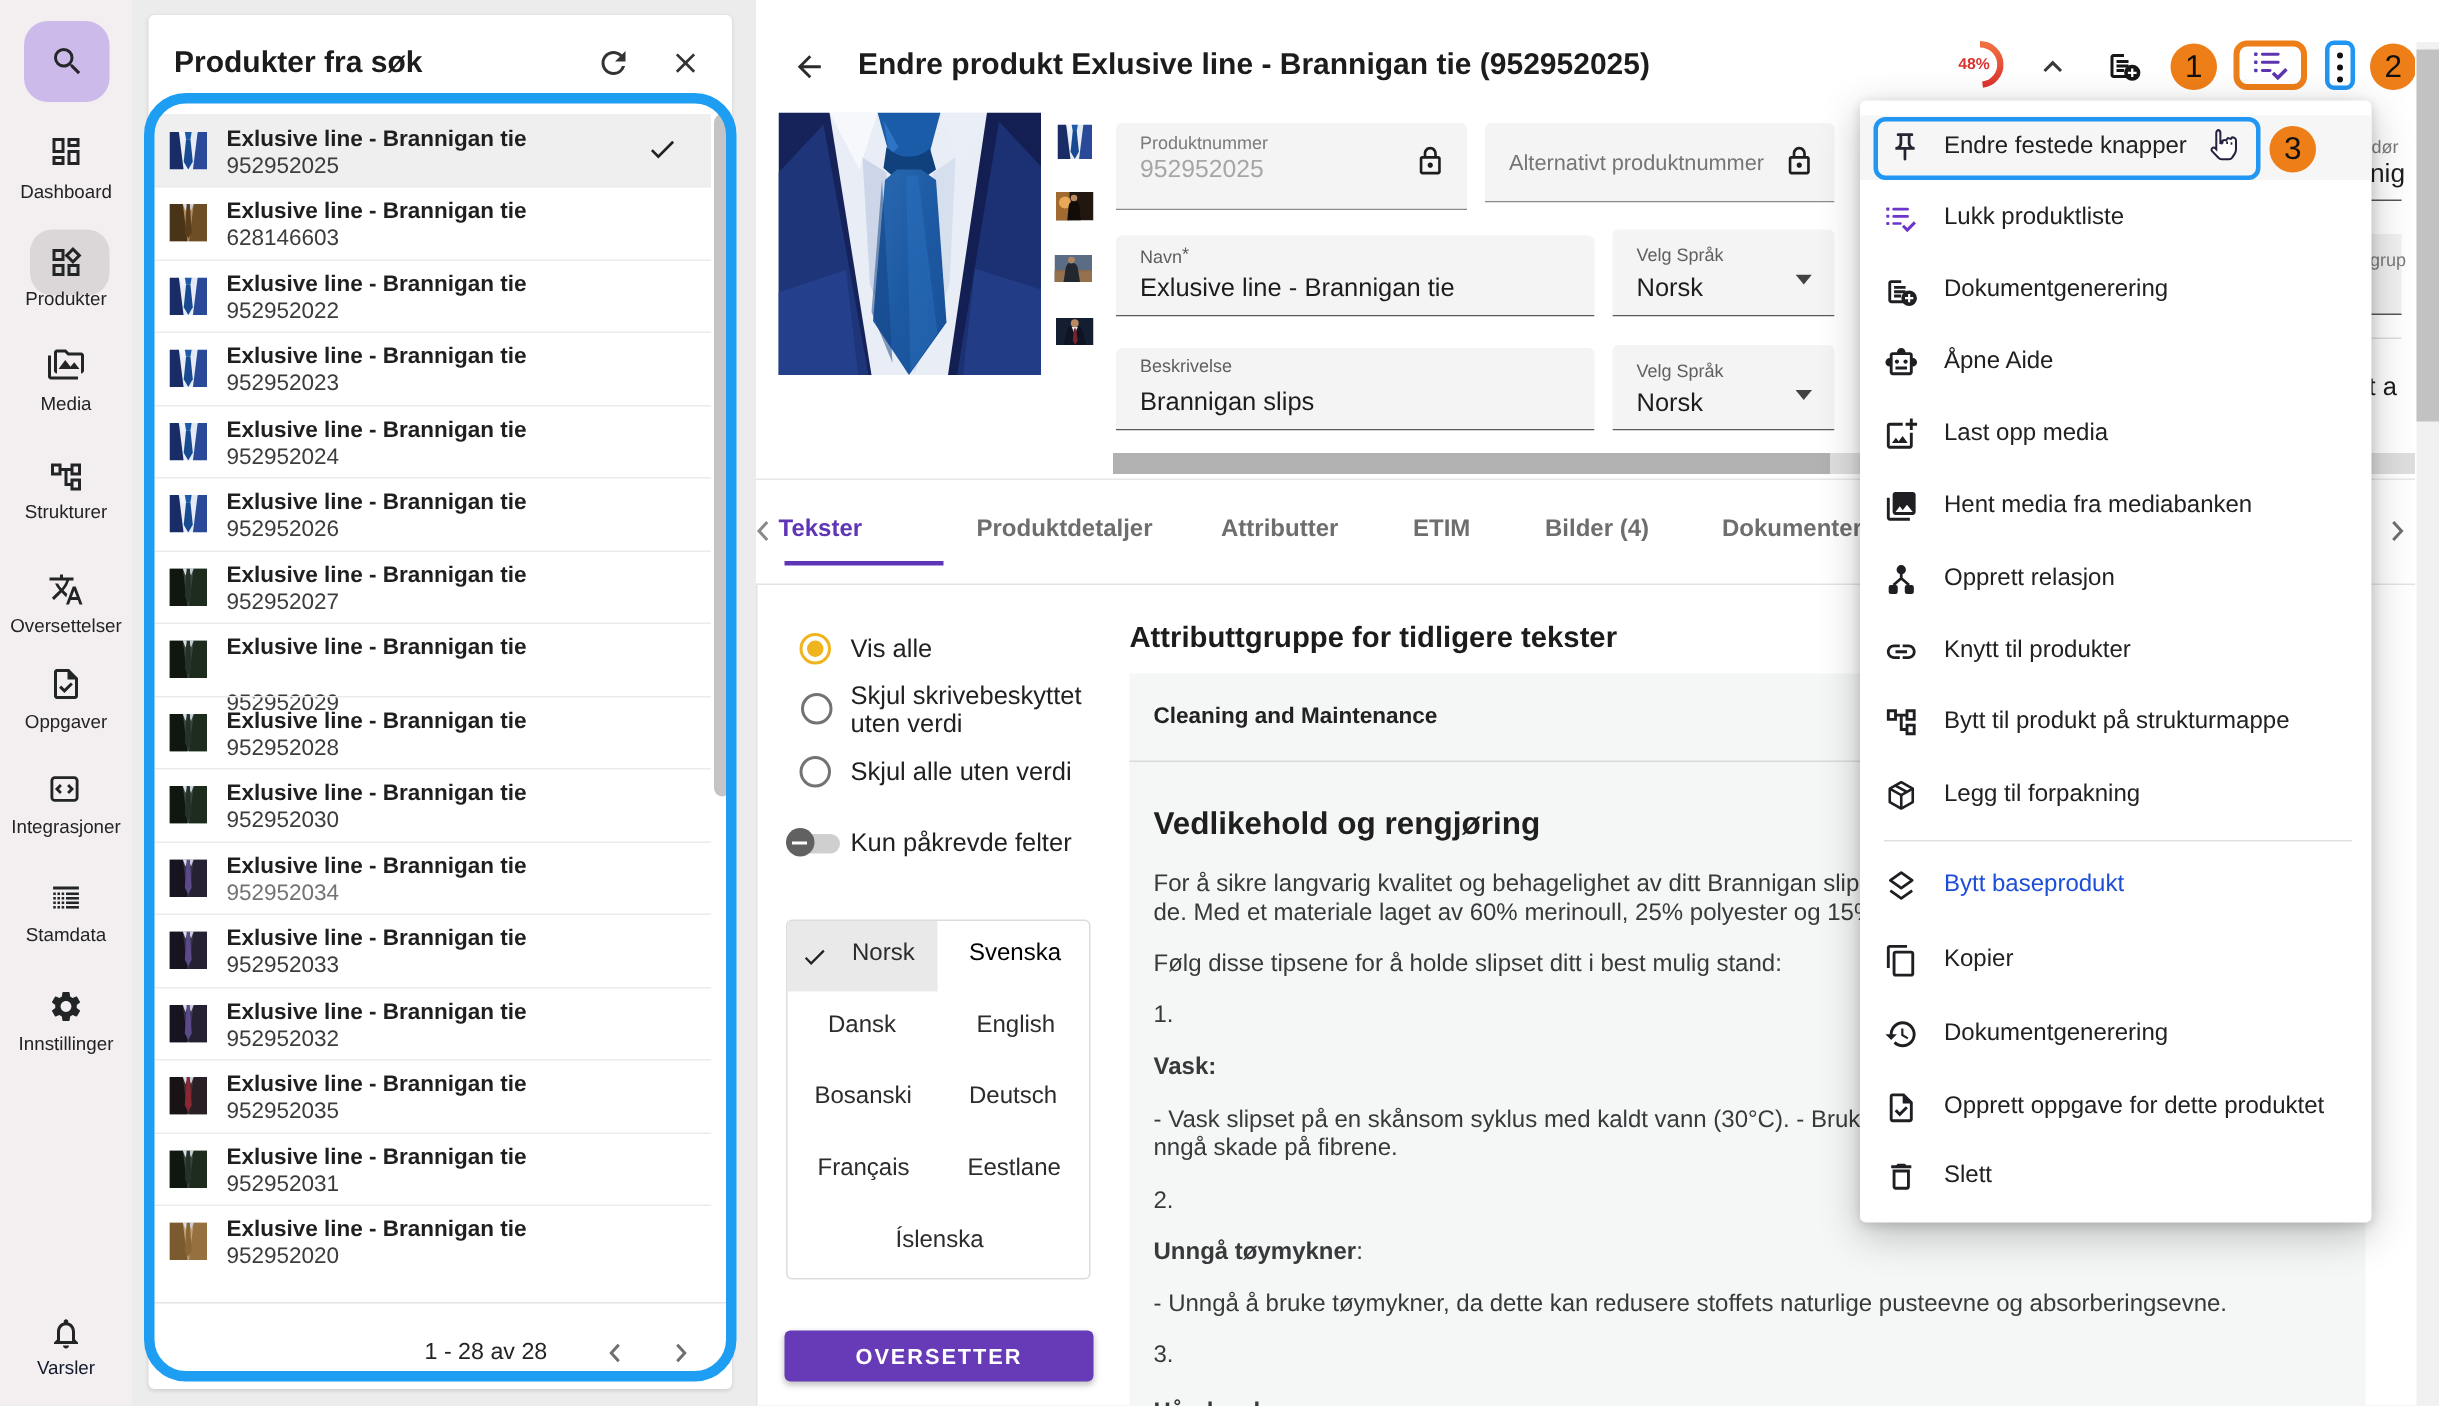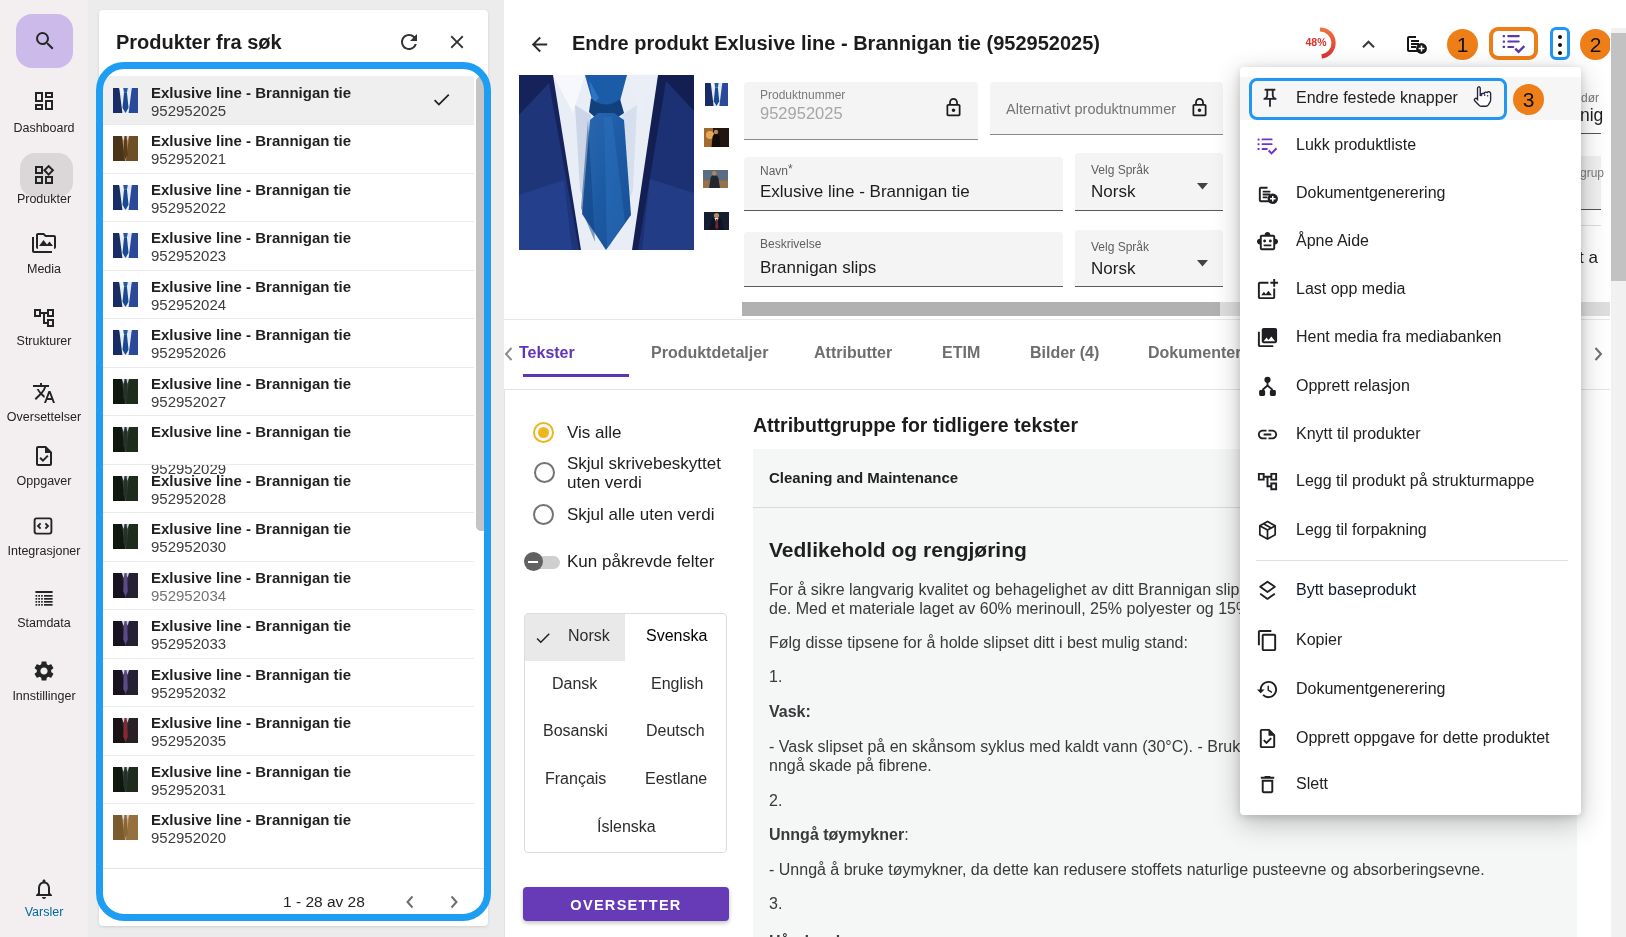--- a/index.html
+++ b/index.html
@@ -83,21 +83,21 @@
   </div>
 <svg class="a" style="left:32px;top:659px" width="24" height="24" viewBox="0 0 24 24" fill="#222426">
     <path d="M19.14 12.94c.04-.3.06-.61.06-.94 0-.32-.02-.64-.07-.94l2.03-1.58c.18-.14.23-.41.12-.61l-1.92-3.32c-.12-.22-.37-.29-.59-.22l-2.39.96c-.5-.38-1.03-.7-1.62-.94l-.36-2.54c-.04-.24-.24-.41-.48-.41h-3.84c-.24 0-.43.17-.47.41l-.36 2.54c-.59.24-1.13.57-1.62.94l-2.39-.96c-.22-.08-.47 0-.59.22L2.74 8.87c-.12.21-.08.47.12.61l2.03 1.58c-.05.3-.09.63-.09.94s.02.64.07.94l-2.03 1.58c-.18.14-.23.41-.12.61l1.92 3.32c.12.22.37.29.59.22l2.39-.96c.5.38 1.03.7 1.62.94l.36 2.54c.05.24.24.41.48.41h3.84c.24 0 .44-.17.47-.41l.36-2.54c.59-.24 1.13-.56 1.62-.94l2.39.96c.22.08.47 0 .59-.22l1.92-3.32c.12-.22.07-.47-.12-.61l-2.01-1.58zM12 15.6c-1.98 0-3.6-1.62-3.6-3.6s1.62-3.6 3.6-3.6 3.6 1.62 3.6 3.6-1.62 3.6-3.6 3.6z"></path>
   </svg>
 <div class="a t" style="left:0px;top:689px;font-size:12.5px;color:#232323;">
     <center style="width:88px">Innstillinger</center>
   </div>
 <svg class="a" style="left:32px;top:877px" width="24" height="24" viewBox="0 0 24 24" fill="#222426">
     <path d="M12 22c1.1 0 2-.9 2-2h-4c0 1.1.89 2 2 2zm6-6v-5c0-3.07-1.64-5.64-4.5-6.32V4c0-.83-.67-1.5-1.5-1.5s-1.5.67-1.5 1.5v.68C7.63 5.36 6 7.92 6 11v5l-2 2v1h16v-1l-2-2zm-2 1H8v-6c0-2.48 1.51-4.5 4-4.5s4 2.02 4 4.5v6z"></path>
   </svg>
-<div class="a t" style="left:0px;top:905px;font-size:12.5px;color:#0369a1;">
+<div class="a t" style="left:0px;top:905px;font-size:12.5px;color:#0f172a;">
     <center style="width:88px">Varsler</center>
   </div>
 <div class="a" style="left:99px;top:10px;width:389px;height:916px;background:#fff;border-radius:4px;box-shadow:0 1px 3px rgba(0,0,0,.12)"></div>
 <div class="a t" style="left:116px;top:31px;font-size:20px;color:#1c1c1c;font-weight:700;">Produkter fra søk</div>
 <svg class="a" style="left:397px;top:30px" width="24" height="24" viewBox="0 0 24 24" fill="#333">
     <path d="M17.65 6.35A7.96 7.96 0 0 0 12 4c-4.42 0-7.99 3.58-7.99 8s3.57 8 7.99 8c3.73 0 6.84-2.55 7.73-6h-2.08A5.99 5.99 0 0 1 12 18c-3.31 0-6-2.69-6-6s2.69-6 6-6c1.66 0 3.14.69 4.22 1.78L13 11h7V4l-2.35 2.35z"></path>
   </svg>
 <svg class="a" style="left:446px;top:31px" width="22" height="22" viewBox="0 0 24 24" fill="#333">
     <path d="M19 6.41L17.59 5 12 10.59 6.41 5 5 6.41 10.59 12 5 17.59 6.41 19 12 13.41 17.59 19 19 17.59 13.41 12z"></path>
   </svg>
@@ -118,21 +118,21 @@
   </svg>
 <svg class="a" style="left:113px;top:136.0px" width="25" height="25" viewBox="0 0 24 24">
     <rect width="24" height="24" fill="#b08c5c"></rect>
     <path d="M0 0h8.5l3 24H0z" fill="#4a3418"></path>
     <path d="M24 0h-8.5l-3 24h11.5z" fill="#6e4e24"></path>
     <path d="M8.5 0h3.5l-1.8 4.5z" fill="#d8dde6"></path>
     <path d="M15.5 0H12l1.8 4.5z" fill="#c8cedb"></path>
     <path d="M11 0h2l1.2 18-2.2 4-2.2-4z" fill="#5a3e1c"></path>
   </svg>
 <div class="a t" style="left:151px;top:132.0px;font-size:15px;color:#1f1f1f;font-weight:700;">Exlusive line - Brannigan tie</div>
-<div class="a t" style="left:151px;top:150.0px;font-size:15px;color:#3c3c3c;">952952021</div>
+<div class="a t" style="left:151px;top:150.0px;font-size:15px;color:#3c3c3c;">628146603</div>
 <div class="a" style="left:103px;top:124.0px;width:371px;height:1px;background:#ebebeb"></div>
 <svg class="a" style="left:113px;top:184.5px" width="25" height="25" viewBox="0 0 24 24">
     <rect width="24" height="24" fill="#e7ecf5"></rect>
     <path d="M0 0h6l3 24H0z" fill="#1a2c66"></path>
     <path d="M24 0h-6l-3 24h9z" fill="#2a4a99"></path>
     <path d="M6 0h5.2l-2.6 6z" fill="#f3f6fb"></path>
     <path d="M18 0h-5.2l2.6 6z" fill="#e2e9f3"></path>
     <path d="M9.8 0h4.4l-.8 4.6h-2.8z" fill="#1d5aa8"></path>
     <path d="M10.6 4.6h2.8l1.5 14.4-2.9 5-2.9-5z" fill="#174a90"></path>
   </svg>
@@ -557,35 +557,35 @@
     </g>
   </svg>
 <div class="a t" style="left:1296px;top:376.6px;font-size:16px;color:#212121;">Opprett relasjon</div>
 <svg class="a" style="left:1256px;top:422.9px" width="23" height="23" viewBox="0 0 24 24" fill="#1f1f23">
     <path d="M3.9 12c0-1.71 1.39-3.1 3.1-3.1h4V7H7c-2.76 0-5 2.24-5 5s2.24 5 5 5h4v-1.9H7c-1.71 0-3.1-1.39-3.1-3.1zM8 13h8v-2H8v2zm9-6h-4v1.9h4c1.71 0 3.1 1.39 3.1 3.1s-1.39 3.1-3.1 3.1h-4V17h4c2.76 0 5-2.24 5-5s-2.24-5-5-5z"></path>
   </svg>
 <div class="a t" style="left:1296px;top:424.9px;font-size:16px;color:#212121;">Knytt til produkter</div>
 <svg class="a" style="left:1256px;top:470.3px" width="23" height="23" viewBox="0 0 24 24" fill="#1f1f23">
     <path d="M22 11V3h-7v3H9V3H2v8h7V8h2v10h4v3h7v-8h-7v3h-2V8h2v3h7zM7 9H4V5h3v4zm10 6h3v4h-3v-4zm0-10h3v4h-3V5z"></path>
   </svg>
-<div class="a t" style="left:1296px;top:472.3px;font-size:16px;color:#212121;">Legg til produkt på strukturmappe</div>
+<div class="a t" style="left:1296px;top:472.3px;font-size:16px;color:#212121;">Bytt til produkt på strukturmappe</div>
 <svg class="a" style="left:1256px;top:518.5px" width="23" height="23" viewBox="0 0 24 24">
     <g fill="none" stroke="#1f1f23" stroke-width="1.8" stroke-linejoin="round">
       <path d="M12 2.6l8 4.5v9.3l-8 4.5-8-4.5V7.1z"></path>
       <path d="M4.3 7.3L12 11.6l7.7-4.3M12 11.6v9M7.9 4.9l8 4.4"></path>
     </g>
   </svg>
 <div class="a t" style="left:1296px;top:520.5px;font-size:16px;color:#212121;">Legg til forpakning</div>
 <svg class="a" style="left:1256px;top:578.5px" width="23" height="23" viewBox="0 0 24 24">
     <g fill="none" stroke="#1f1f23" stroke-width="1.9" stroke-linejoin="round">
       <path d="M12 2.8l7.6 5.4-7.6 5.4L4.4 8.2z"></path>
       <path d="M4.4 15.4l7.6 5.4 7.6-5.4"></path>
     </g>
   </svg>
-<div class="a t" style="left:1296px;top:580.5px;font-size:16px;color:#0f172a;">Bytt baseprodukt</div>
+<div class="a t" style="left:1296px;top:580.5px;font-size:16px;color:#1d4ed8;">Bytt baseprodukt</div>
 <svg class="a" style="left:1256px;top:629.3px" width="23" height="23" viewBox="0 0 24 24" fill="#1f1f23">
     <path d="M16 1H4c-1.1 0-2 .9-2 2v14h2V3h12V1zm3 4H8c-1.1 0-2 .9-2 2v14c0 1.1.9 2 2 2h11c1.1 0 2-.9 2-2V7c0-1.1-.9-2-2-2zm0 16H8V7h11v14z"></path>
   </svg>
 <div class="a t" style="left:1296px;top:631.3px;font-size:16px;color:#212121;">Kopier</div>
 <svg class="a" style="left:1256px;top:678.4px" width="23" height="23" viewBox="0 0 24 24" fill="#1f1f23">
     <path d="M13 3c-4.97 0-9 4.03-9 9H1l3.89 3.89.07.14L9 12H6c0-3.87 3.13-7 7-7s7 3.13 7 7-3.13 7-7 7c-1.93 0-3.68-.79-4.94-2.06l-1.42 1.42A8.954 8.954 0 0 0 13 21c4.97 0 9-4.03 9-9s-4.03-9-9-9zm-1 5v5l4.28 2.54.72-1.21-3.5-2.08V8H12z"></path>
   </svg>
 <div class="a t" style="left:1296px;top:680.4px;font-size:16px;color:#212121;">Dokumentgenerering</div>
 <svg class="a" style="left:1256px;top:726.6px" width="23" height="23" viewBox="0 0 24 24" fill="#1f1f23">
     <path d="M14 2H6c-1.1 0-2 .9-2 2v16c0 1.1.9 2 2 2h12c1.1 0 2-.9 2-2V8l-6-6zm4 18H6V4h7v5h5v11zm-9.18-6.95L7.4 14.46 10.94 18l5.66-5.66-1.41-1.41-4.24 4.24-2.13-2.12z"></path>

